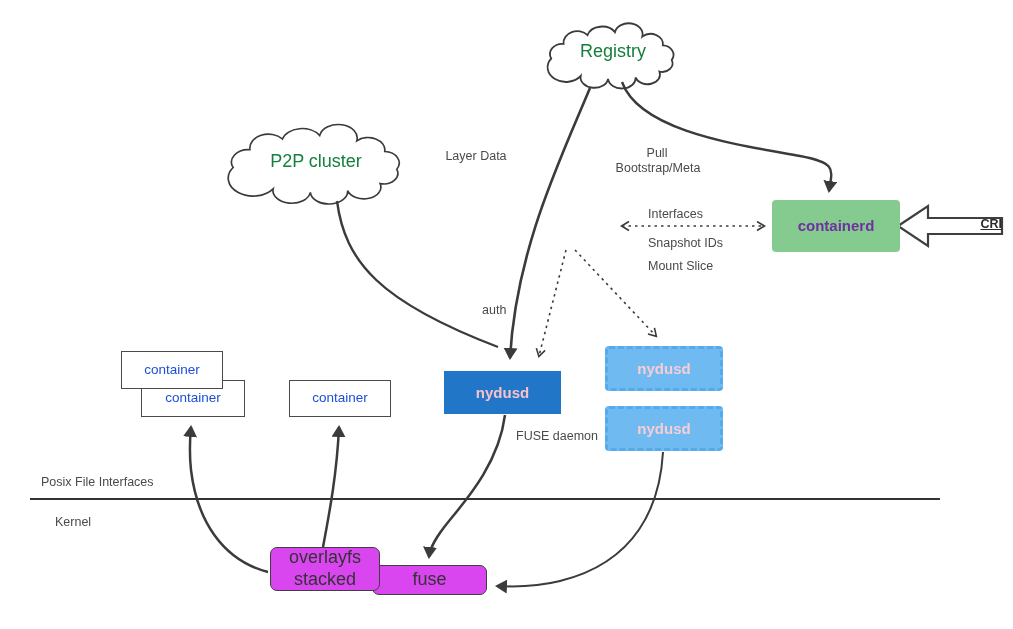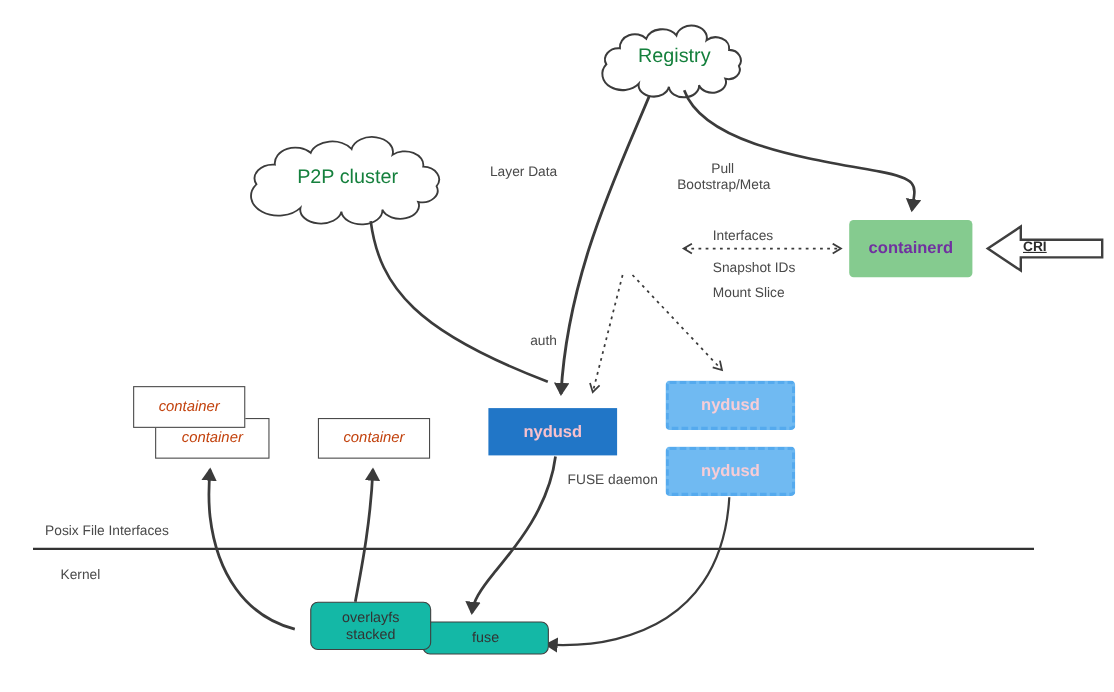--- a/index.html
+++ b/index.html
@@ -13,42 +13,42 @@
     position:absolute;display:flex;flex-direction:column;align-items:center;justify-content:center;
     box-sizing:border-box;text-align:center;line-height:1.2;
   }
   .lbl{position:absolute;white-space:nowrap;font-size:12.5px;color:#4a4a4a;}
   .centered{transform:translateX(-50%);text-align:center;}
   .snapshotter{
     left:520px;top:203px;width:96px;height:45px;border-radius:4px;
     background:var(--snapshotter-bg);color:#ffffff;font-weight:bold;font-size:12px;z-index:2;
   }
   .containerd{
-    left:772px;top:200px;width:112px;height:52px;border-radius:4px;
+    left:772px;top:200px;width:128px;height:52px;border-radius:4px;
     background:var(--containerd-bg);color:var(--containerd-text);font-weight:bold;font-size:15px;z-index:2;
   }
   .nydusd-main{
     left:444px;top:371px;width:117px;height:43px;
     background:var(--nydusd-bg);color:var(--nydusd-text);font-weight:bold;font-size:15px;z-index:2;
   }
   .nydusd-dash{
     width:118px;height:45px;border-radius:4px;
     background:var(--nydusd-dash-bg);border:3px dashed var(--nydusd-dash-border);
     color:var(--nydusd-dash-text);font-weight:bold;font-size:15px;z-index:2;
   }
   .container-box{
     width:102px;height:38px;background:#ffffff;border:1.5px solid #4a4a4a;
-    font-style:italic;font-size:13.5px;color:#c2410c;
+    font-size:13.5px;color:#1d4ed8;
   }
   .rounded{
-    background:#14b8a6;border:1.5px solid #3f3f3f;border-radius:7px;font-size:13px;color:#333;margin-left:12px;
+    background:#d946ef;border:1.5px solid #3f3f3f;border-radius:7px;font-size:18px;color:#333;
   }
   .cloud-text{position:absolute;font-size:18px;color:#15803d;transform:translate(-50%,-50%);z-index:2;}
   .cri-text{
-    position:absolute;left:930px;top:217px;width:72px;text-align:left;
+    position:absolute;left:930px;top:217px;width:72px;text-align:right;
     font-weight:bold;font-size:12.5px;color:#2b2b2b;text-decoration:underline;z-index:2;
   }
 </style>
 </head>
 <body>
 
 <div id="canvas">
 
   <svg id="arrow-layer" width="1013" height="629" viewBox="0 0 1013 629">
     <defs>

